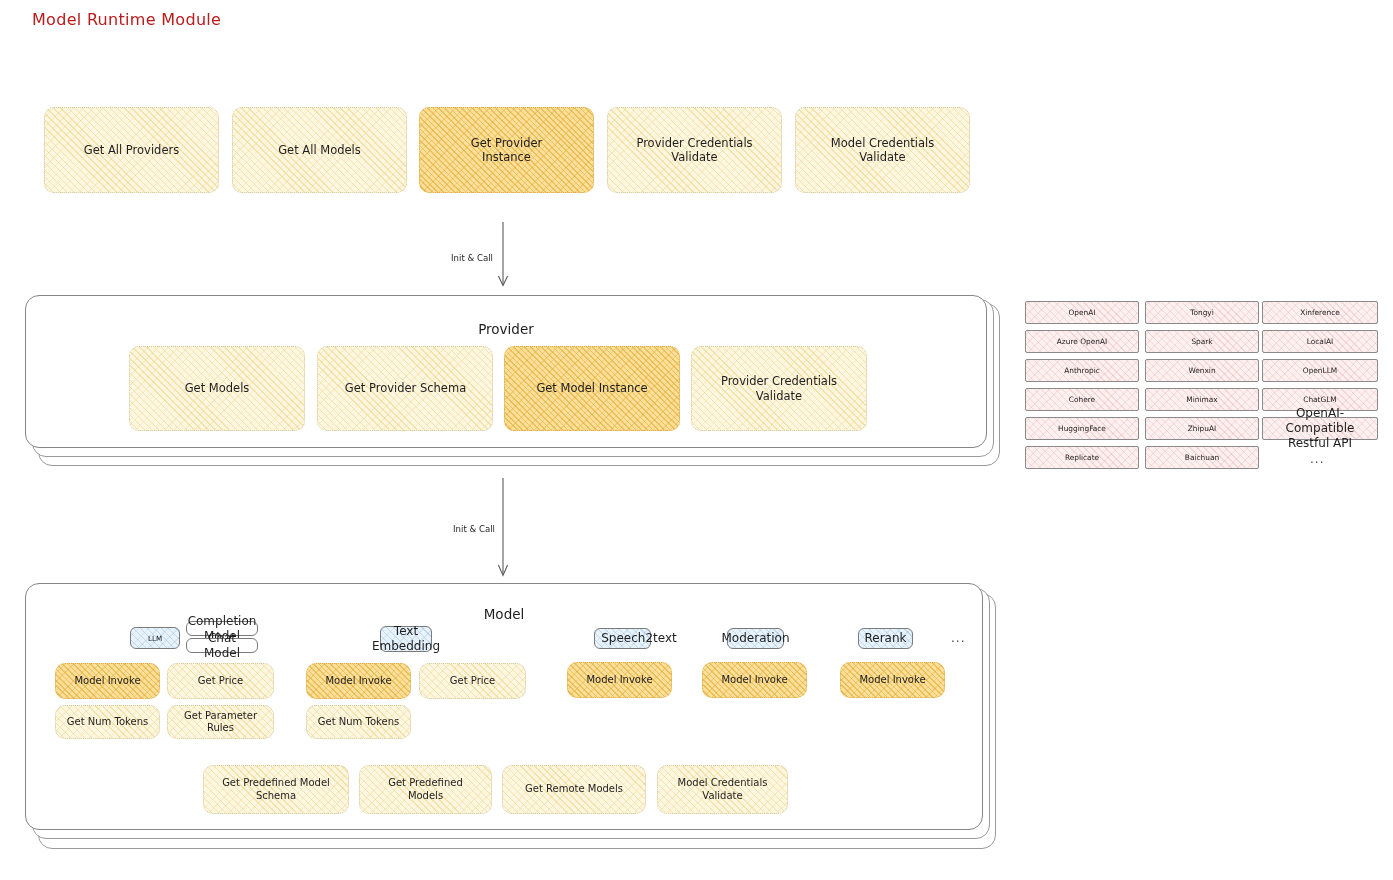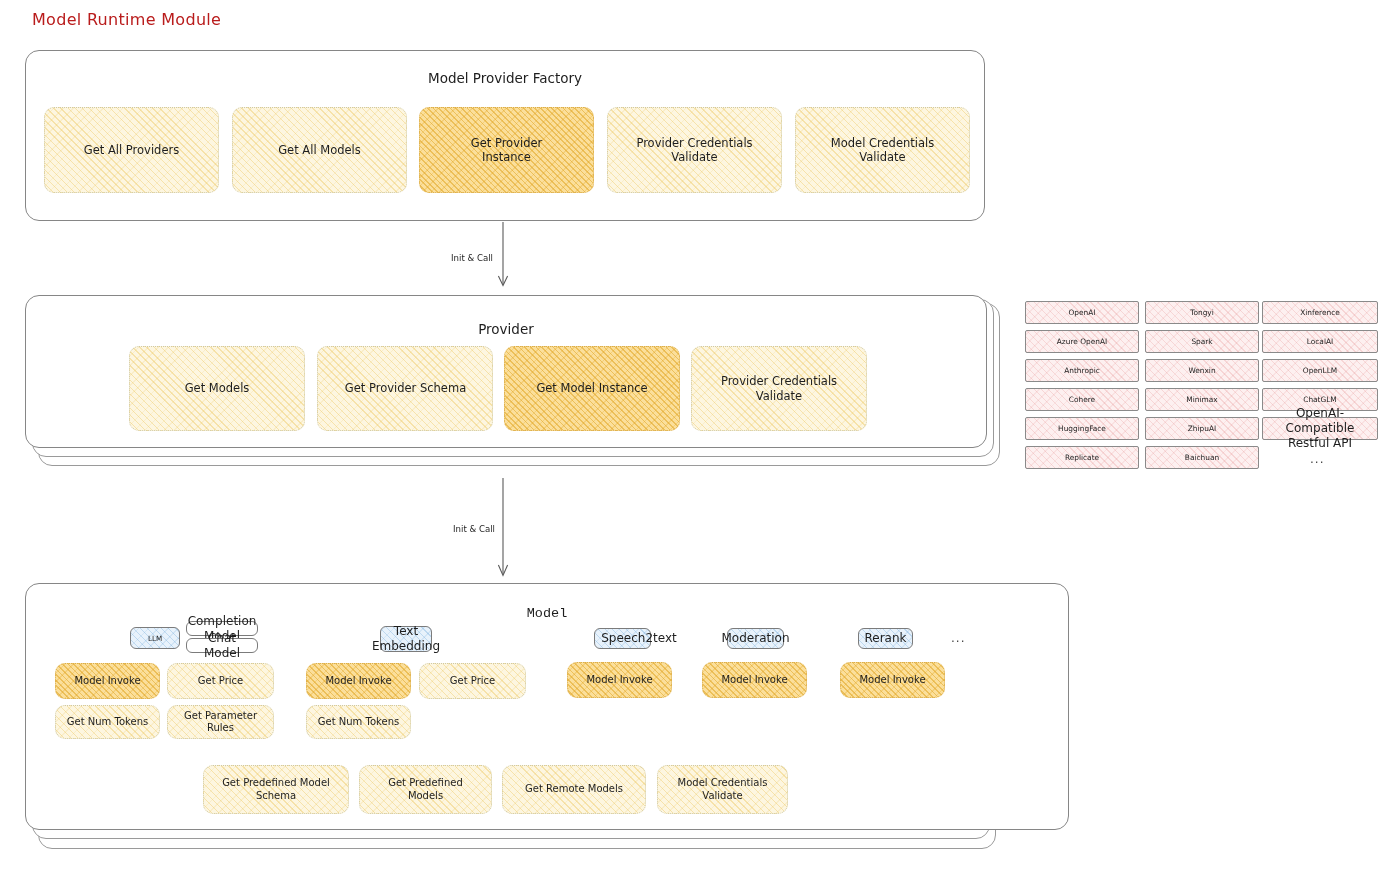--- a/index.html
+++ b/index.html
@@ -117,23 +117,20 @@
   }
   svg.arrow { position: absolute; overflow: visible; }
 </style>
 </head>
 <body>
 
 <div id="canvas">
 
   <div class="abs page-title">Model Runtime Module</div>
 
-  <div class="abs section" style="left:25px; top:50px; width:960px; height:171px;">
-    <div class="section-title" style="top:19px;">Model Provider Factory</div>
-  </div>
   <div id="factory-nodes">
       <div class="abs node n-yellow lbl-md" style="left: 44px; top: 107px; width: 175px; height: 86px;">Get All Providers</div>
       <div class="abs node n-yellow lbl-md" style="left: 232px; top: 107px; width: 175px; height: 86px;">Get All Models</div>
       <div class="abs node n-amber lbl-md" style="left: 419px; top: 107px; width: 175px; height: 86px;">Get Provider<br>Instance</div>
       <div class="abs node n-yellow lbl-md" style="left: 607px; top: 107px; width: 175px; height: 86px;">Provider Credentials<br>Validate</div>
       <div class="abs node n-yellow lbl-md" style="left: 795px; top: 107px; width: 175px; height: 86px;">Model Credentials<br>Validate</div>
     </div>
 
   <svg class="arrow" style="left:498px; top:222px; width:14px; height:70px;">
     <line x1="5" y1="0" x2="5" y2="62" stroke="#5a5a5a" stroke-width="1.1"></line>
@@ -175,21 +172,21 @@
       <div class="abs node n-pink chip" style="left: 1262px; top: 301px; width: 116px; height: 23px;">Xinference</div>
       <div class="abs node n-pink chip" style="left: 1262px; top: 330px; width: 116px; height: 23px;">LocalAI</div>
       <div class="abs node n-pink chip" style="left: 1262px; top: 359px; width: 116px; height: 23px;">OpenLLM</div>
       <div class="abs node n-pink chip" style="left: 1262px; top: 388px; width: 116px; height: 23px;">ChatGLM</div>
       <div class="abs node n-pink tag-xs" style="left: 1262px; top: 417px; width: 116px; height: 23px;">OpenAI-Compatible Restful API</div>
       <div class="abs ellipsis" style="left: 1310px; top: 452px;">...</div>
     </div>
 
   <div class="abs section-shadow" style="left:38px; top:593px; width:958px; height:256px;"></div>
   <div class="abs section-shadow" style="left:32px; top:588px; width:958px; height:251px;"></div>
-  <div class="abs section" style="left:25px; top:583px; width:1044px; height:247px;font-family:Liberation Mono, monospace;">
+  <div class="abs section" style="left:25px; top:583px; width:958px; height:247px;">
     <div class="section-title" style="top:22px;">Model</div>
   </div>
   <div id="model-content">
       <div class="abs node n-blue tag-sm" style="left: 130px; top: 627px; width: 50px; height: 22px;">LLM</div>
       <div class="abs node n-white tag-xs" style="left: 186px; top: 621px; width: 72px; height: 15px;">Completion Model</div>
       <div class="abs node n-white tag-xs" style="left: 186px; top: 638px; width: 72px; height: 15px;">Chat Model</div>
       <div class="abs node n-blue tag-xs" style="left: 380px; top: 626px; width: 52px; height: 26px;">Text<br>Embedding</div>
       <div class="abs node n-blue tag-xs" style="left: 594px; top: 628px; width: 57px; height: 21px; padding-left: 39px;">Speech2text</div>
       <div class="abs node n-blue tag-xs" style="left: 727px; top: 628px; width: 57px; height: 21px;">Moderation</div>
       <div class="abs node n-blue tag-xs" style="left: 858px; top: 628px; width: 55px; height: 21px;">Rerank</div>

